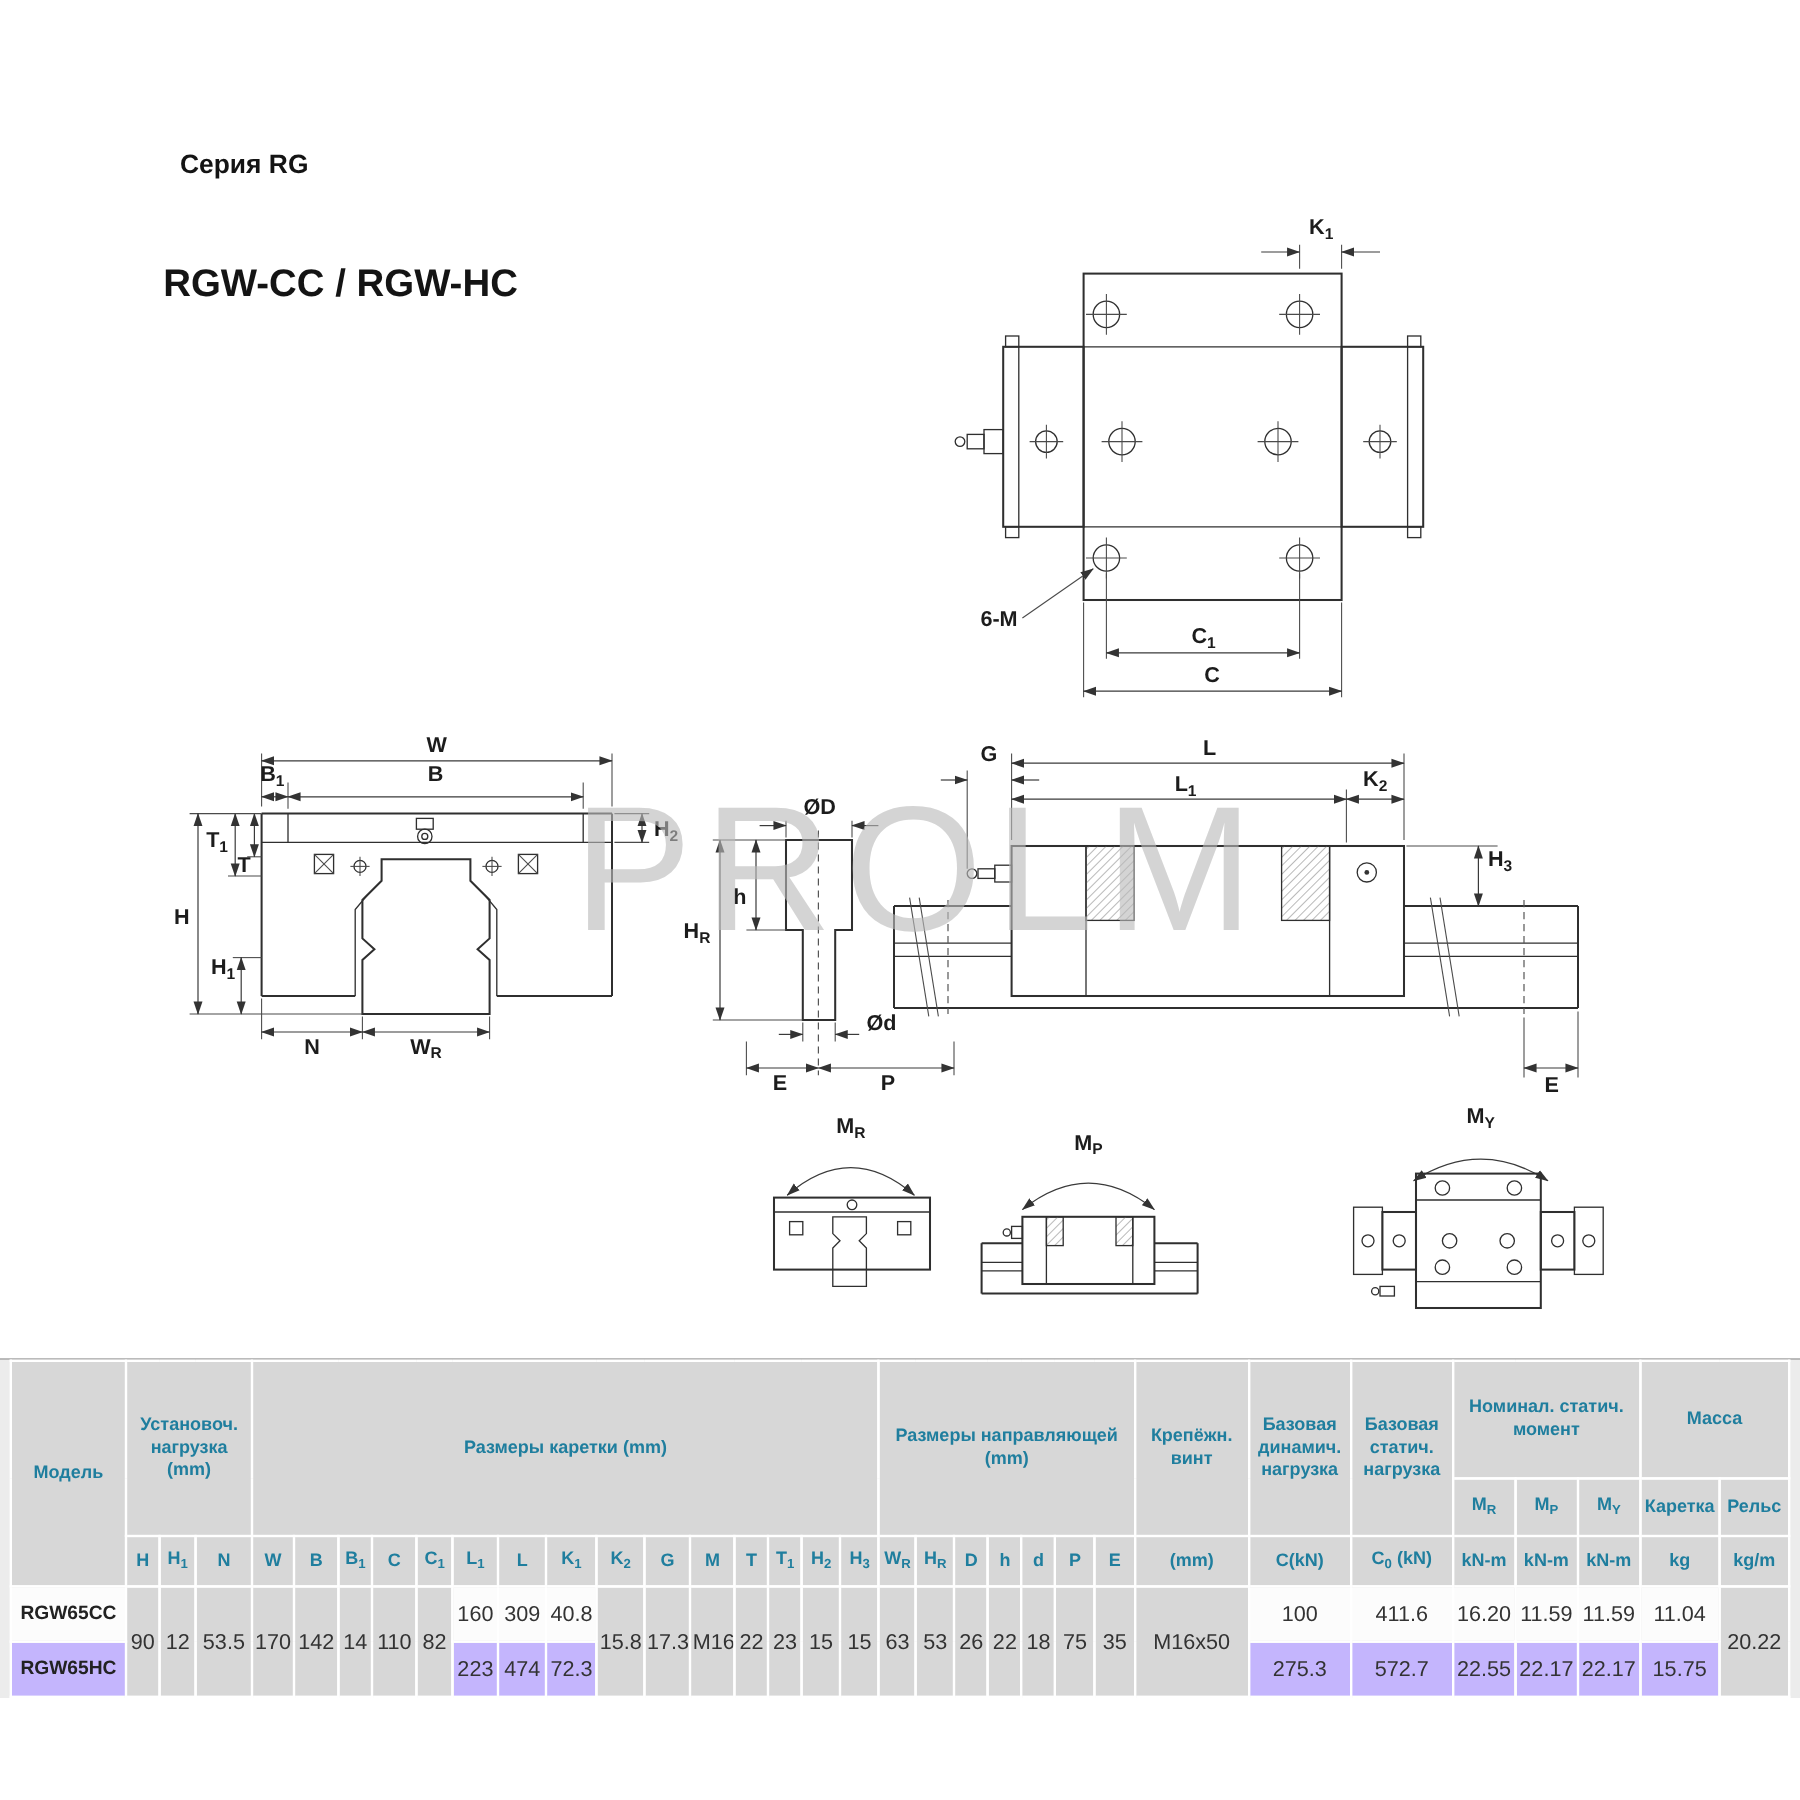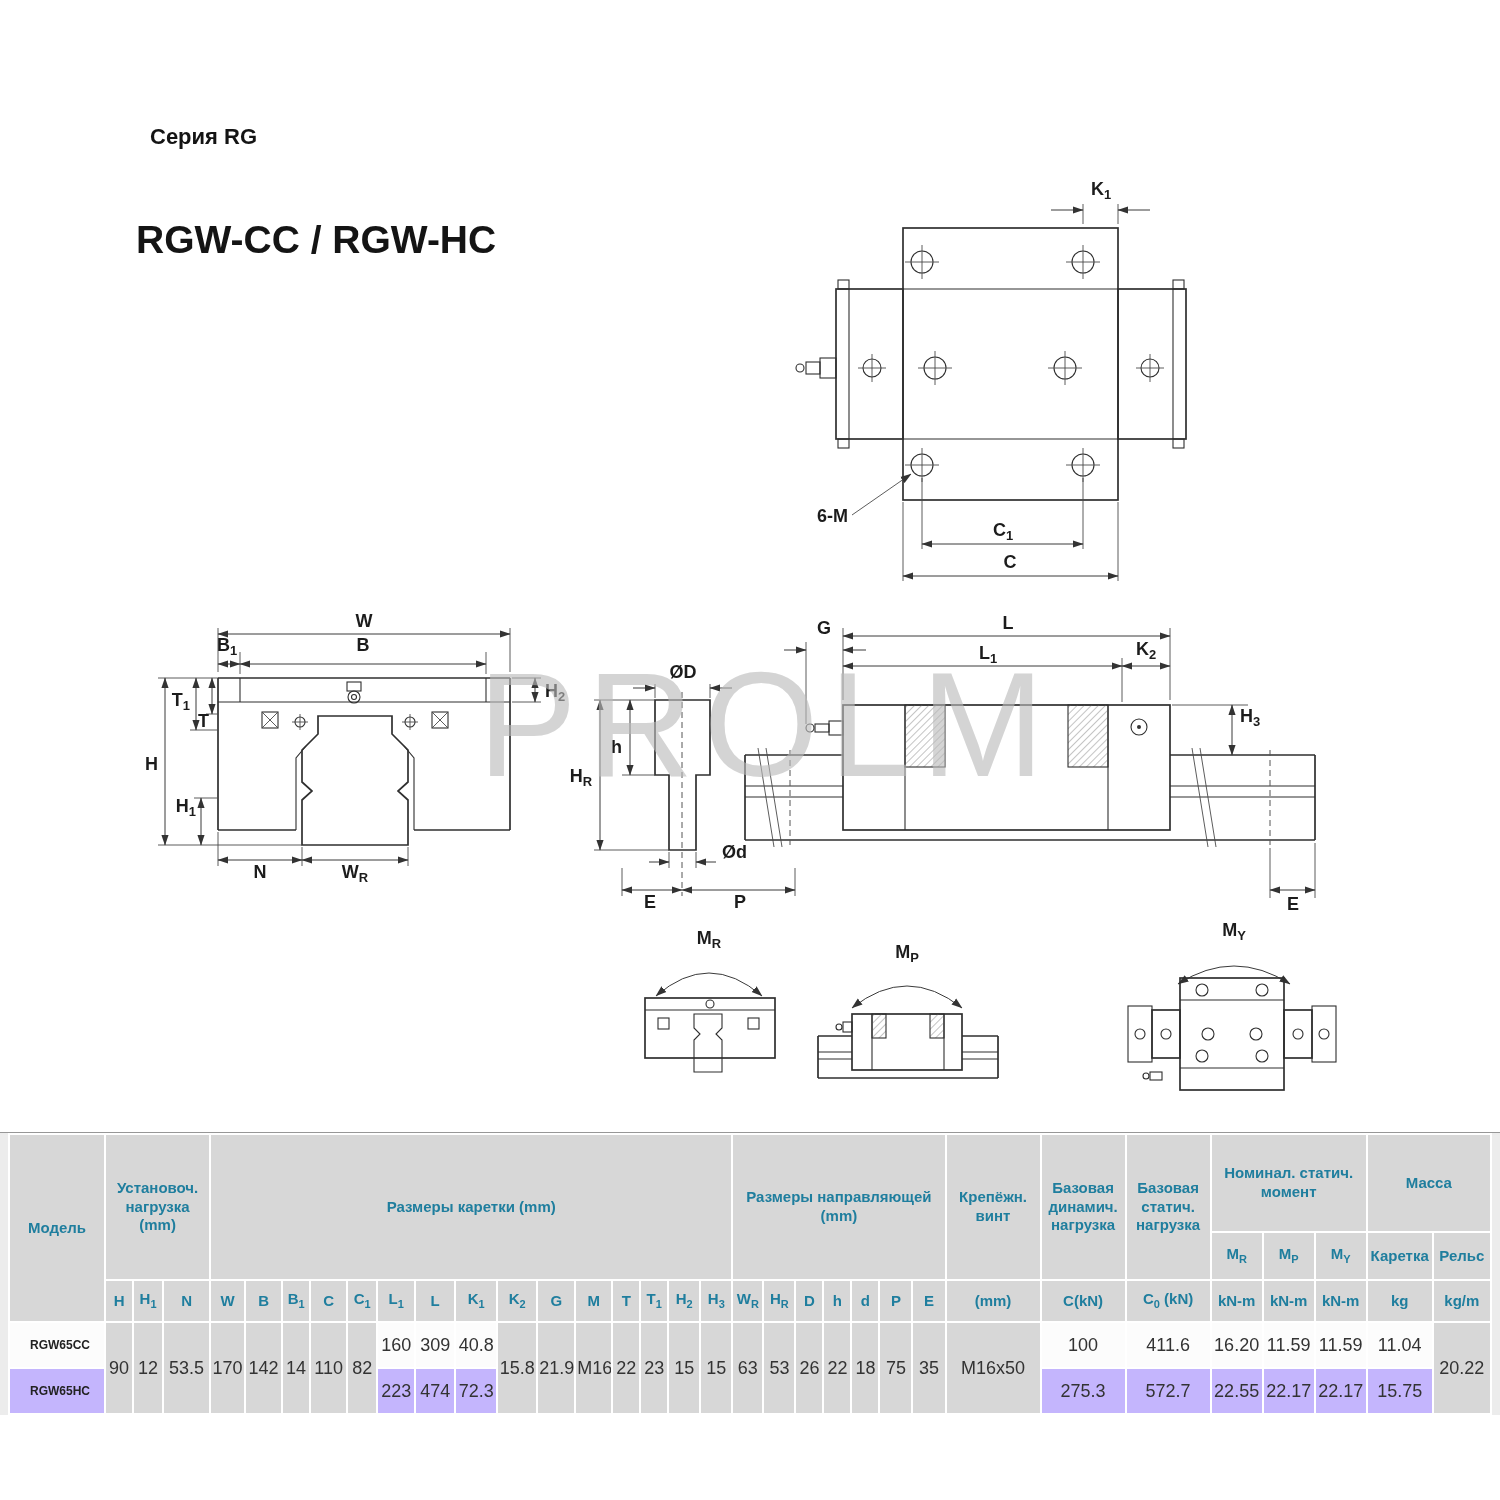--- a/index.html
+++ b/index.html
@@ -1,19 +1,19 @@
 <!DOCTYPE html>
 <html><head>
 <meta charset="utf-8">
 <style>
   html,body{margin:0;padding:0}
   body{width:1500px;height:1500px;background:#fff;position:relative;overflow:hidden;
        font-family:"Liberation Sans",sans-serif;}
   .title{position:absolute;left:150px;top:124px;font-size:22px;font-weight:bold;color:#141414}
-  .subtitle{position:absolute;left:136px;top:218px;font-size:39px;font-weight:bold;color:#141414}
+  .subtitle{position:absolute;left:136px;top:218px;font-size:32px;font-weight:bold;color:#141414}
   .watermark{position:absolute;left:478px;top:640px;font-size:148px;font-weight:normal;
              color:rgba(185,185,185,.62);letter-spacing:10px;z-index:3;pointer-events:none}
   svg.drawing{position:absolute;left:0;top:0;z-index:2}
   .drawing .ol{fill:none;stroke:#2f2f2f;stroke-width:1.7}
   .drawing .tl{fill:none;stroke:#2f2f2f;stroke-width:1.1}
   .drawing .xl{fill:none;stroke:#4a4a4a;stroke-width:.9}
   .drawing .dl{fill:none;stroke:#3a3a3a;stroke-width:1}
   .drawing .dash{fill:none;stroke:#555;stroke-width:1;stroke-dasharray:6 4}
   .drawing text{font-family:"Liberation Sans",sans-serif;font-size:18px;font-weight:600;fill:#1c1c1c}
   .table-wrap{position:absolute;left:0;top:1132px;width:1500px;background:#ececec;
@@ -22,21 +22,21 @@
   #spec-table th,#spec-table td{border:2px solid #fff;text-align:center;vertical-align:middle;overflow:hidden}
   #spec-table th{background:#d7d7d7;color:#1f7e9e;font-weight:bold;font-size:15px;
                  white-space:pre-line;padding:2px 1px;line-height:1.25}
   #spec-table thead tr:nth-child(1) th{height:92px}
   #spec-table thead tr:nth-child(2) th{height:42px}
   #spec-table thead tr:nth-child(3) th{height:36px}
   #spec-table td{font-size:18px;color:#333;height:42px;padding:1px}
   tbody tr:nth-child(1) td{background:#fcfcfc}
   tbody tr:nth-child(2) td{background:#c4b5fd}
   #spec-table td.mg{background:#d7d7d7}
-  #spec-table td.mc{font-weight:bold;color:#222;text-align:center;padding-left:7px;font-size:12px}
+  #spec-table td.mc{font-weight:bold;color:#222;text-align:left;padding-left:7px;font-size:16px}
   #spec-table sub{font-size:11px}
 </style>
 </head>
 <body>
 
 <div class="title">Серия RG</div>
 <div class="subtitle">RGW-CC / RGW-HC</div>
 
 <svg class="drawing" width="1500" height="1130" viewBox="0 0 1500 1130">
   <defs>
@@ -414,21 +414,21 @@
           <td class="mg" rowspan="2">53.5</td>
           <td class="mg" rowspan="2">170</td>
           <td class="mg" rowspan="2">142</td>
           <td class="mg" rowspan="2">14</td>
           <td class="mg" rowspan="2">110</td>
           <td class="mg" rowspan="2">82</td>
           <td>160</td>
           <td>309</td>
           <td>40.8</td>
           <td class="mg" rowspan="2">15.8</td>
-          <td class="mg" rowspan="2">21.9</td>
+          <td class="mg" rowspan="2">17.3</td>
           <td class="mg" rowspan="2">M16</td>
           <td class="mg" rowspan="2">22</td>
           <td class="mg" rowspan="2">23</td>
           <td class="mg" rowspan="2">15</td>
           <td class="mg" rowspan="2">15</td>
           <td class="mg" rowspan="2">63</td>
           <td class="mg" rowspan="2">53</td>
           <td class="mg" rowspan="2">26</td>
           <td class="mg" rowspan="2">22</td>
           <td class="mg" rowspan="2">18</td>

